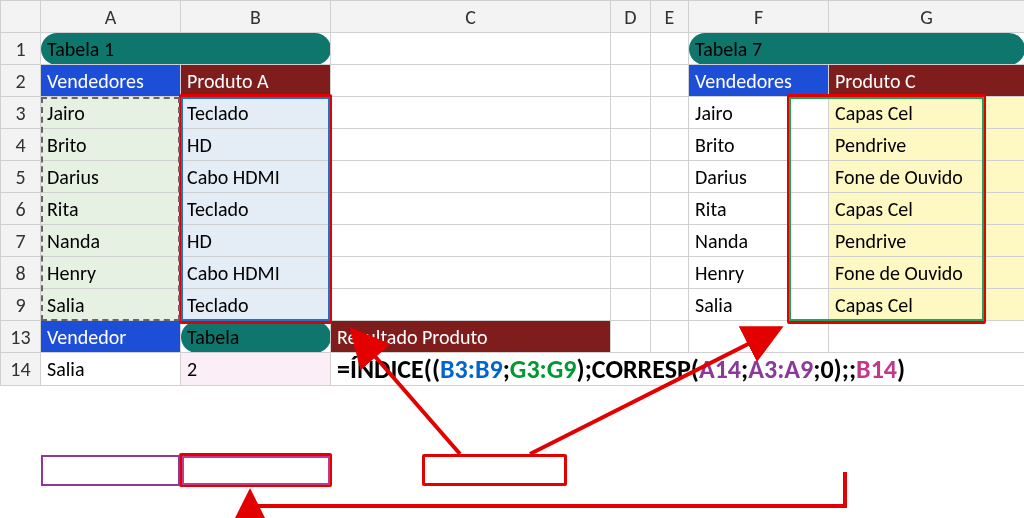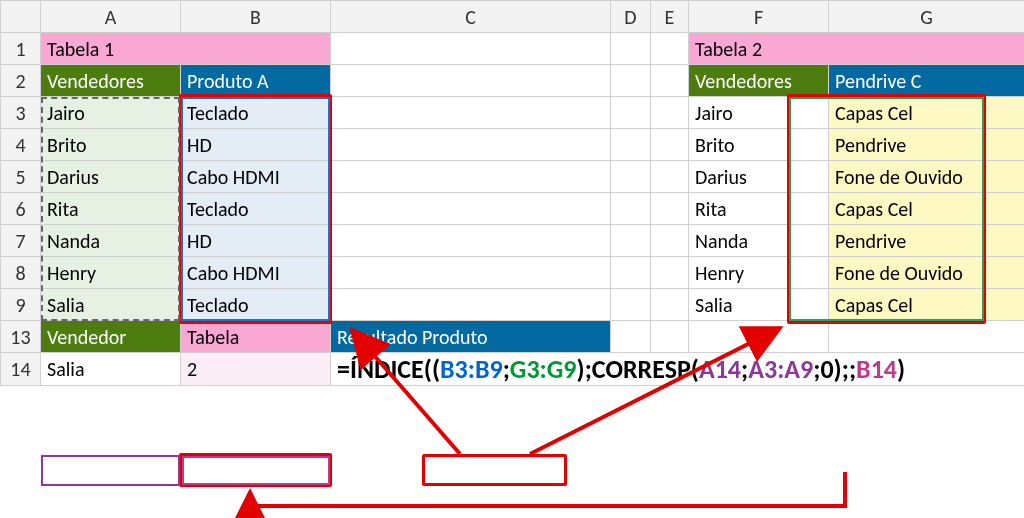--- a/index.html
+++ b/index.html
@@ -44,23 +44,23 @@
   }
   .col-hdr { width: 40px; }
   .col-A { width: 140px; }
   .col-B { width: 150px; }
   .col-C { width: 280px; }
   .col-D { width: 40px; }
   .col-E { width: 38px; }
   .col-F { width: 140px; }
   .col-G { width: 196px; }
 
-  .hdr-orange { background:#f9a8d4; text-align:center; font-weight:bold; }
-  .hdr-blue   { background:#4d7c0f; color:#fff; text-align:center; font-weight:bold; }
-  .hdr-green  { background:#0369a1; color:#fff; text-align:center; font-weight:bold; }
+  .hdr-orange { background:#0f766e; text-align:center; font-weight:bold;border-radius:16px; }
+  .hdr-blue   { background:#1d4ed8; color:#fff; text-align:center; font-weight:bold; }
+  .hdr-green  { background:#7f1d1d; color:#fff; text-align:center; font-weight:bold; }
   .greenish   { background:#e7f1e3; }
   .blueish    { background:#e4ecf5; }
   .pinkish    { background:#fef9c3; }
   .pinksel    { background:#fbeef7; text-align:center; }
   .rowhdr-active { background:#d6d6d6; }
 
   
   .fm { font-size:26px;font-weight:bold; }
   .fm .ref-b { color:#0066cc; }
   .fm .ref-g { color:#009933; }
@@ -110,33 +110,33 @@
     </tr>
   </thead>
   <tbody>
 
     <tr>
       <th>1</th>
       <td class="hdr-orange" colspan="2">Tabela 1</td>
       <td></td>
       <td></td>
       <td></td>
-      <td class="hdr-orange" colspan="2">Tabela 2</td>
+      <td class="hdr-orange" colspan="2">Tabela 7</td>
 
     </tr>
 
     <tr>
       <th>2</th>
       <td class="hdr-blue">Vendedores</td>
       <td class="hdr-green">Produto A</td>
       <td></td>
       <td></td>
       <td></td>
       <td class="hdr-blue">Vendedores</td>
-      <td class="hdr-green">Pendrive C</td>
+      <td class="hdr-green">Produto C</td>
 
     </tr>
 
     <tr>
       <th>3</th>
       <td class="greenish">Jairo</td>
       <td class="blueish">Teclado</td>
       <td></td>
           <td></td>
           <td></td>

